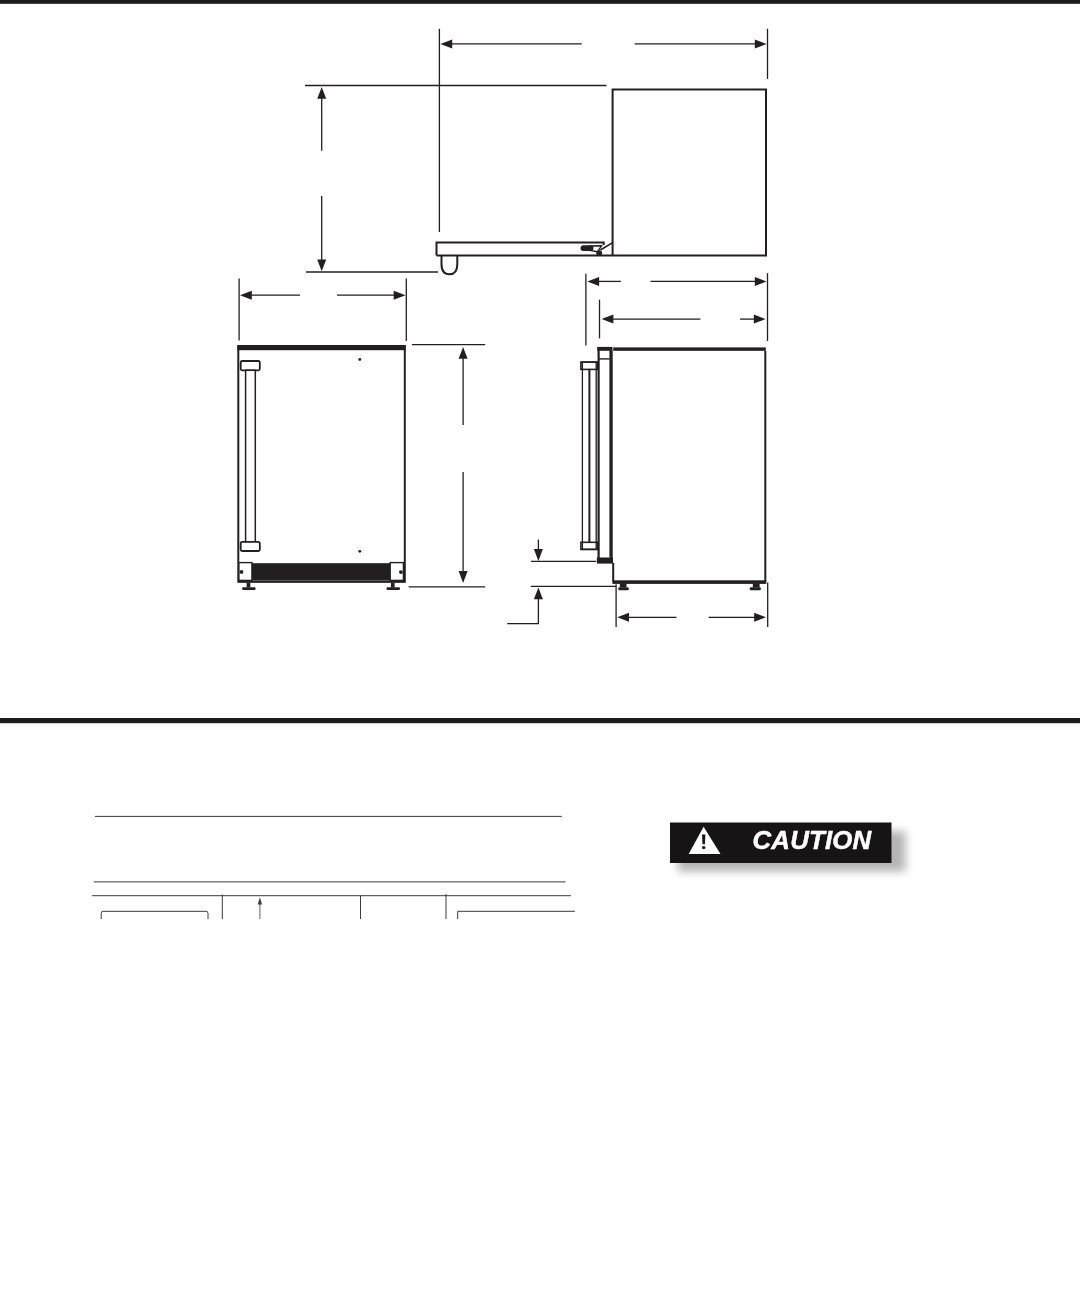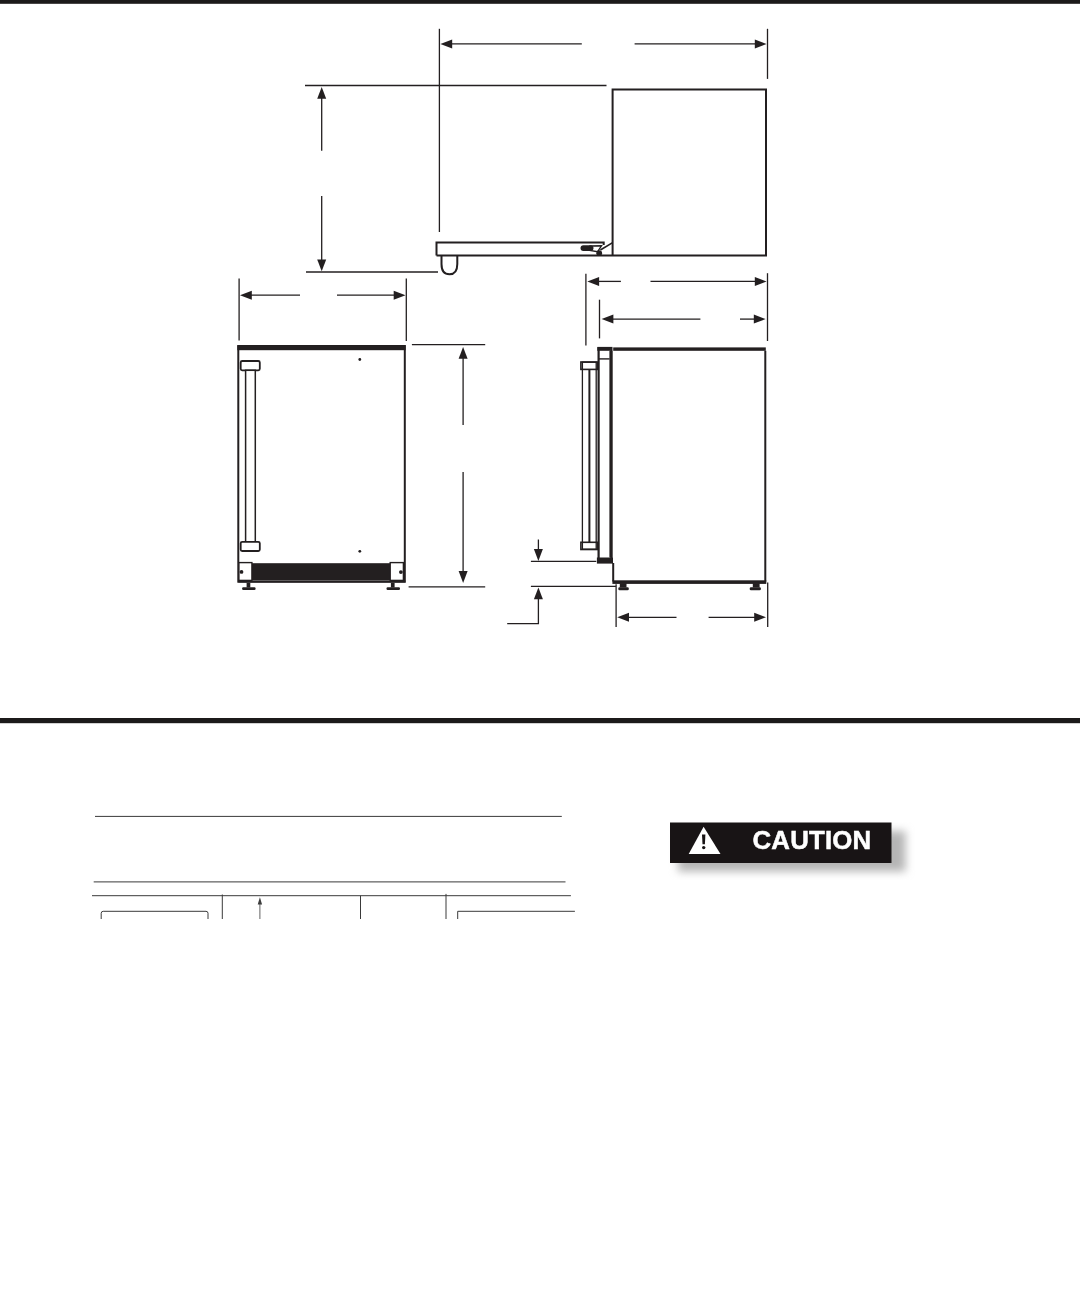--- a/index.html
+++ b/index.html
@@ -1,17 +1,17 @@
 <!DOCTYPE html>
 <html><head>
 <meta charset="utf-8">
 <style>
   html,body{margin:0;padding:0;background:#fff;}
   .page{position:relative;width:1080px;height:919px;background:#fff;overflow:hidden;
-        font-family:"Liberation Sans",sans-serif;}
+        font-family:"Liberation Sans",sans-serif;font-style:italic;}
   svg{position:absolute;left:0;top:0;}
 </style>
 </head>
 <body>
 <div class="page">
 <svg width="1080" height="1297" viewBox="0 0 1080 1297">
 
   <rect x="0" y="0" width="1080" height="3.8" fill="#1c1a1a"></rect>
 
   <g stroke="#231f20" fill="none" stroke-width="1.3">

